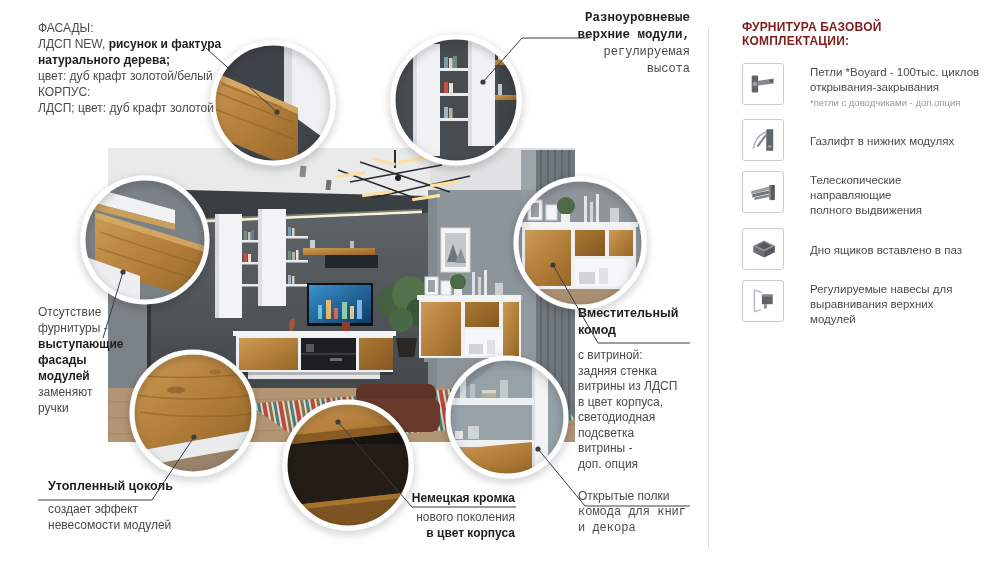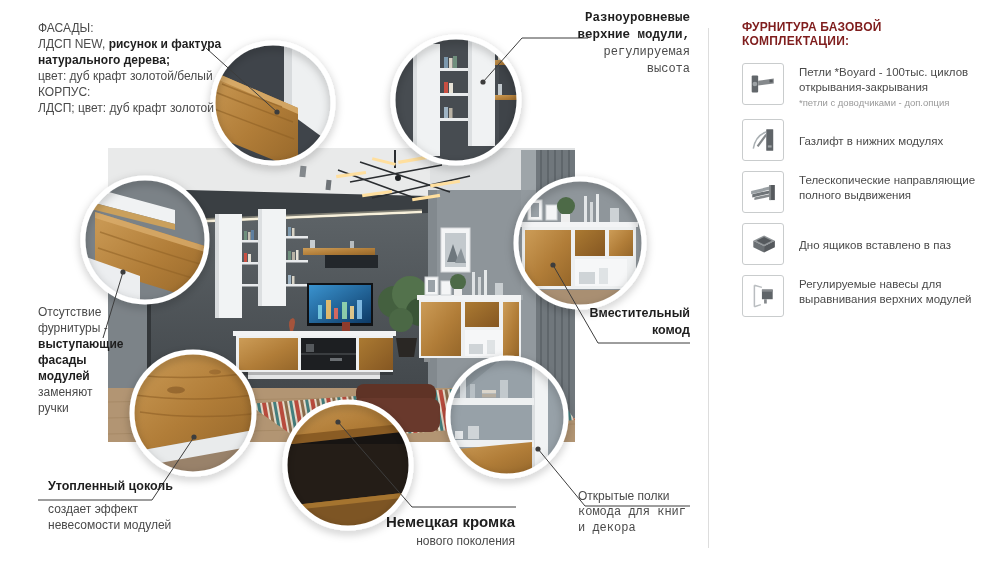--- a/index.html
+++ b/index.html
@@ -9,31 +9,31 @@
   .tb .ln{display:block;}
   .b{font-weight:bold;color:#1e1e1e;}
   .tb-facades{left:38px;top:20px;width:205px;}
   .tb-topmodules{left:540px;top:10px;width:150px;text-align:right;line-height:17px;font-family:Liberation Mono, monospace;}
   .tb-topmodules .b{font-size:12.5px;}
   .tb-nohandles{left:38px;top:304px;width:125px;}
   .tb-plinth{left:48px;top:478px;width:170px;}
   .tb-plinth .b{font-size:12.5px;}
   .tb-plinth .reg-group{margin-top:7px;}
   .tb-edge{left:375px;top:490px;width:140px;text-align:right;}
-  .tb-edge .b{font-size:15px;margin-top:24px;}
+  .tb-edge .b{font-size:12px;}
   .tb-edge .reg-group{margin-top:3px;}
-  .tb-commode{left:578px;top:305px;width:112px;text-align:right;line-height:17px;}
+  .tb-commode{left:578px;top:305px;width:112px;text-align:left;line-height:17px;}
   .tb-commode .b{font-size:12.5px;}
   .tb-commode .reg-group{margin-top:9px;line-height:15.5px;}
   .tb-shelves{left:578px;top:488px;width:112px;text-align:left;}
   .tb-shelves .reg-group{margin-top:0;font-family:Liberation Mono, monospace;}
   .divider{position:absolute;left:708px;top:28px;width:1px;height:520px;background:#dddddd;}
   .hw{position:absolute;left:742px;top:20px;width:240px;}
   .hw-title{font-weight:bold;font-size:12px;color:#7f1d1d;letter-spacing:.2px;margin-bottom:15px;}
-  .hw-item{display:flex;gap:15px;margin-bottom:10px;min-height:42px;align-items:flex-start;}
+  .hw-item{display:flex;gap:26px;margin-bottom:10px;min-height:42px;align-items:flex-start;}
   .hw-item.center{align-items:center;}
   .hw-icon{width:42px;height:42px;border:1px solid #c9cccd;border-radius:3px;flex:none;
            display:flex;align-items:center;justify-content:center;background:#ffffff;box-sizing:border-box;}
   .hw-text{font-size:11.5px;line-height:15px;color:#4a4a4a;padding-top:2px;}
   .hw-note{font-size:9.5px;line-height:12px;color:#999999;margin-top:2px;}
   .scene{position:absolute;left:0;top:0;}
 </style>
 </head>
 <body>
 
@@ -436,20 +436,30 @@
     <span class="ln b">Немецкая кромка</span>
     <div class="reg-group">
       <span class="ln">нового поколения</span>
       <span class="ln b">в цвет корпуса</span>
     </div>
   </div>
 
   <div class="tb tb-commode">
     <span class="ln b">Вместительный</span>
     <span class="ln b">комод</span>
+    <div class="reg-group">
+      <span class="ln">с  витриной:</span>
+      <span class="ln">задняя стенка</span>
+      <span class="ln">витрины из ЛДСП</span>
+      <span class="ln">в цвет корпуса,</span>
+      <span class="ln">светодиодная</span>
+      <span class="ln">подсветка</span>
+      <span class="ln">витрины -</span>
+      <span class="ln">доп. опция</span>
+    </div>
   </div>
 
   <div class="tb tb-shelves">
     <span class="ln">Открытые полки</span>
     <div class="reg-group">
       <span class="ln">комода для книг</span>
       <span class="ln">и декора</span>
     </div>
   </div>
 

